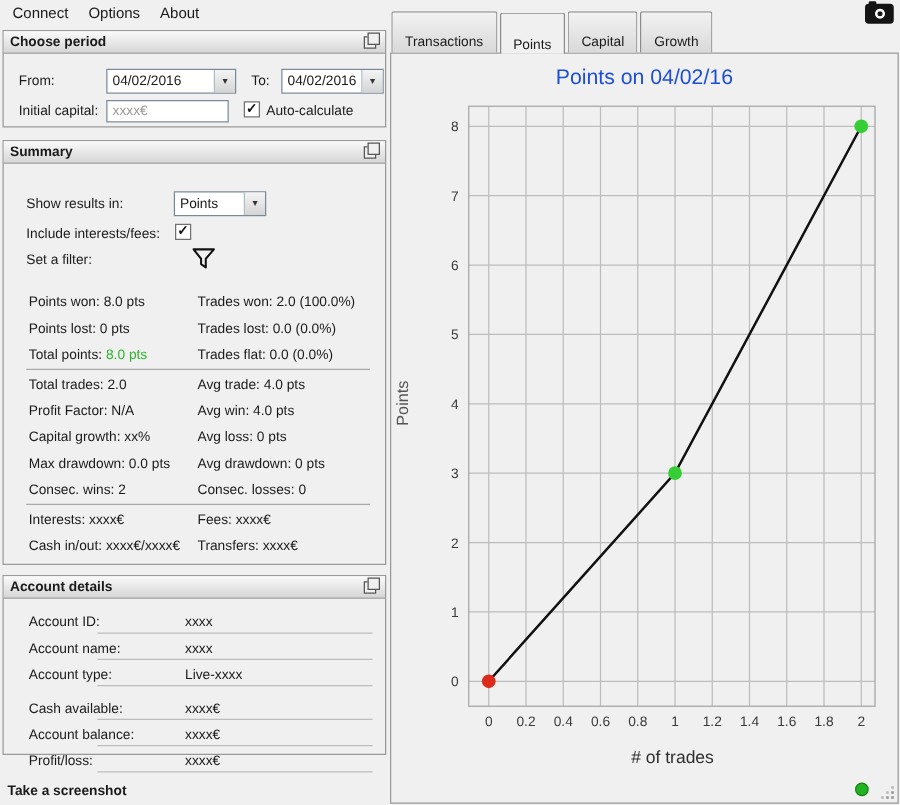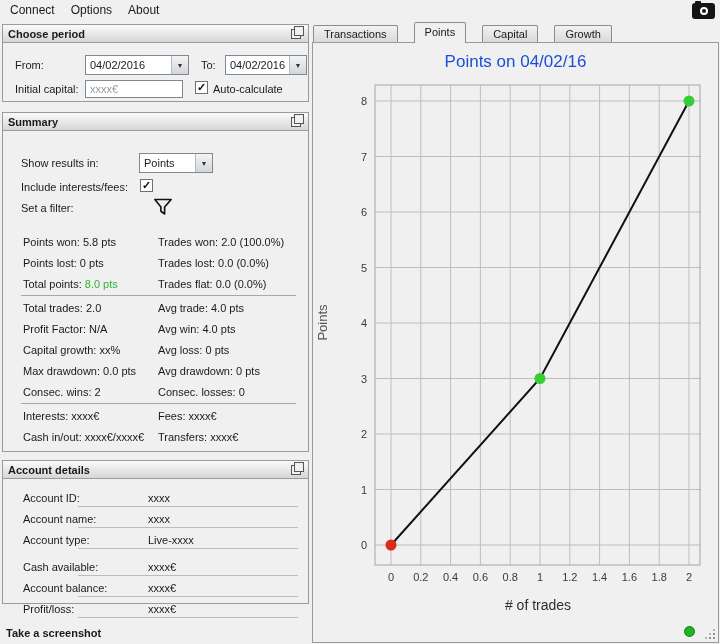--- a/index.html
+++ b/index.html
@@ -54,21 +54,21 @@
   .acct-row{height:21px;position:relative;display:flex;align-items:center;padding-left:20px}
   .acct-label{width:125px;white-space:nowrap}
   .acct-value{white-space:nowrap}
   .acct-rule{position:absolute;left:75px;right:10px;bottom:1px;border-bottom:1px solid #bcbcbc}
   .acct-gap{height:6px}
 
   .screenshot-link{position:absolute;left:6px;top:627px;font-weight:bold;font-size:11px;cursor:default}
 
   
   .tabs{position:absolute;left:313px;top:22px;height:20px;display:flex;align-items:flex-end;z-index:3}
-  .tab{height:17px;line-height:16px;padding:0 10px;margin-right:16px;font-size:11px;
+  .tab{height:17px;line-height:16px;padding:16px 10px;margin-right:2px;font-size:11px;
     border:1px solid #8c8c8c;border-bottom:none;background:linear-gradient(#f2f2f2,#d9d9d9);
     border-radius:2px 2px 0 0;cursor:default;box-sizing:border-box}
   .tab.active{height:21px;line-height:19px;background:#f0f0f0;margin-bottom:-1px;z-index:4;position:relative}
 
   
   .chart-panel{position:absolute;left:312px;top:42px;width:407px;height:601px;border:1px solid #9a9a9a;
     background:#f0f0f0;box-sizing:border-box;z-index:1}
   .chart-title{position:absolute;left:0;right:0;top:9px;text-align:center;font-size:17px;color:#1d4ed8}
   .y-label{position:absolute;left:-26px;top:272px;width:70px;text-align:center;font-size:13px;color:#555;
     transform:rotate(-90deg)}
@@ -130,21 +130,21 @@
   <span class="lbl" style="left:18px;top:68px">Include interests/fees:</span>
   <span class="checkbox checked" style="left:137px;top:66px"></span>
 
   <span class="lbl" style="left:18px;top:89px">Set a filter:</span>
   <svg class="funnel" style="left:150px;top:84px" width="20" height="20" viewBox="0 0 16 16">
     <path d="M1.5 2 H14.5 L9.3 8 V13.6 L6.3 11.4 V8 Z" fill="none" stroke="#111" stroke-width="1.3" stroke-linejoin="round"></path>
   </svg>
 
   <div class="stats">
     <div class="stat-row">
-      <span class="stat-l">Points won: 5.8 pts</span>
+      <span class="stat-l">Points won: 8.0 pts</span>
       <span class="stat-r">Trades won: 2.0 (100.0%)</span>
     </div>
     <div class="stat-row">
       <span class="stat-l">Points lost: 0 pts</span>
       <span class="stat-r">Trades lost: 0.0 (0.0%)</span>
     </div>
     <div class="stat-row">
       <span class="stat-l"><span>Total points:</span>&nbsp;<span class="green">8.0 pts</span></span>
       <span class="stat-r">Trades flat: 0.0 (0.0%)</span>
     </div>

